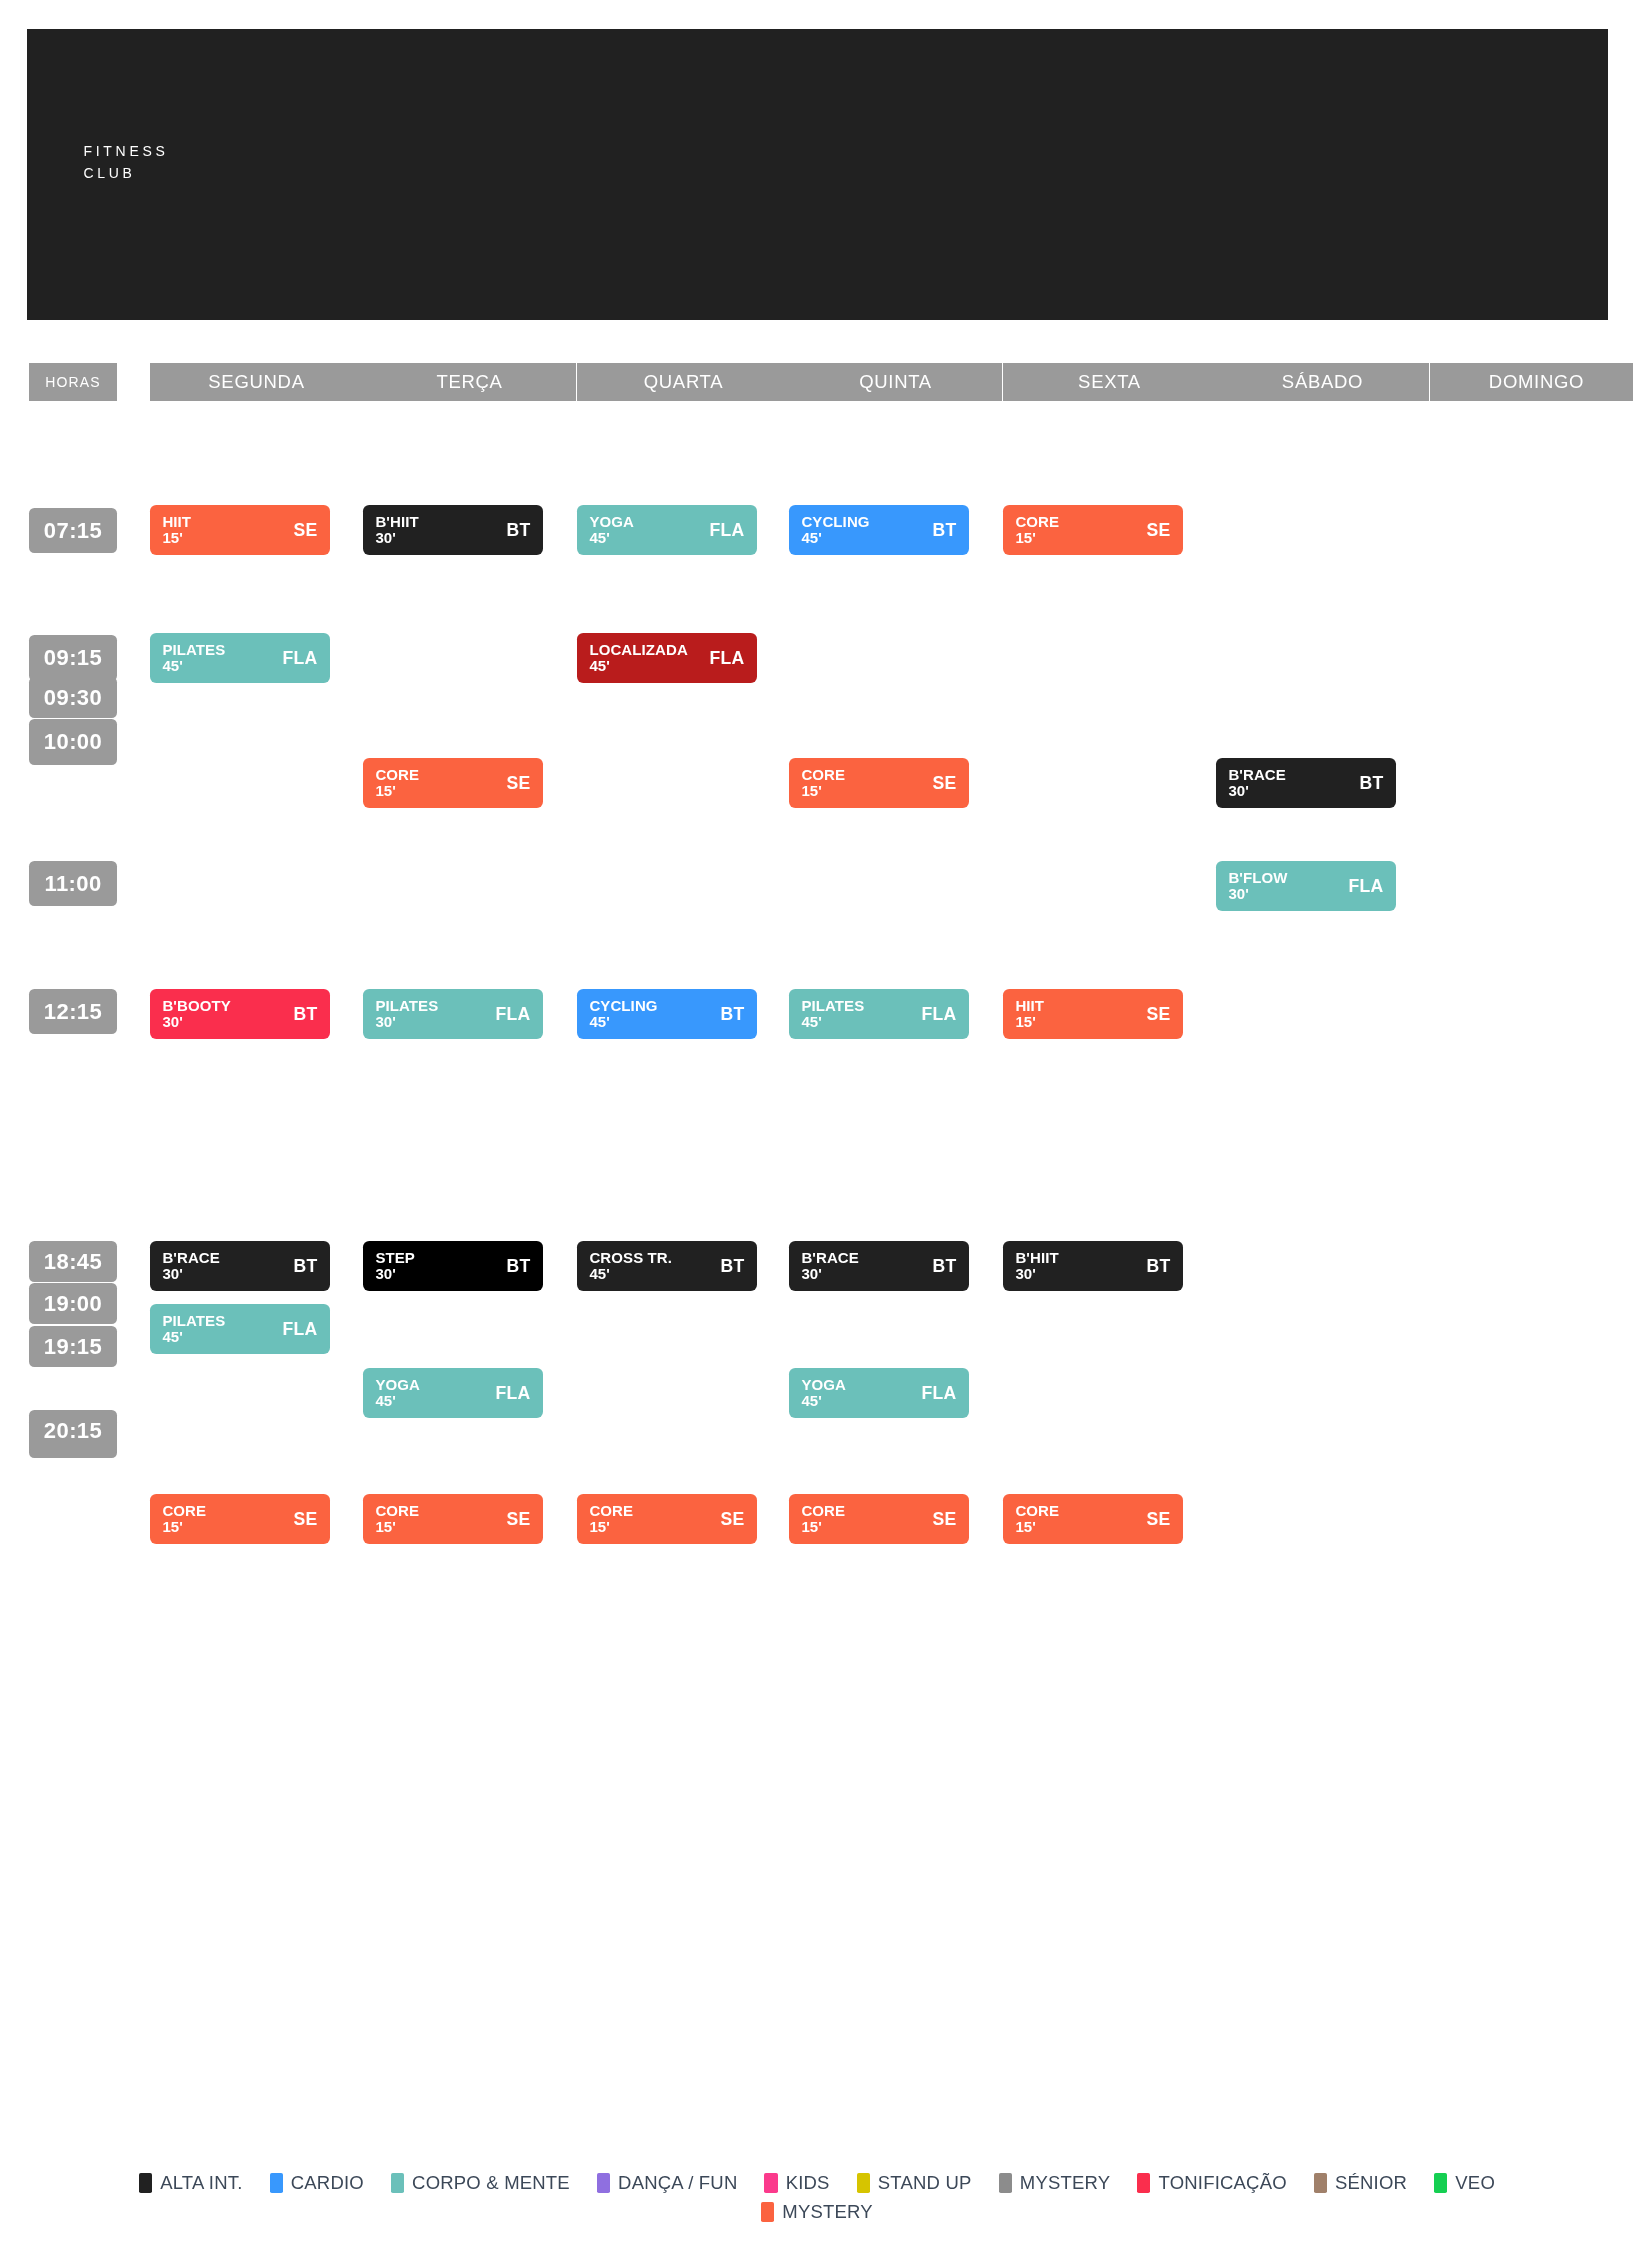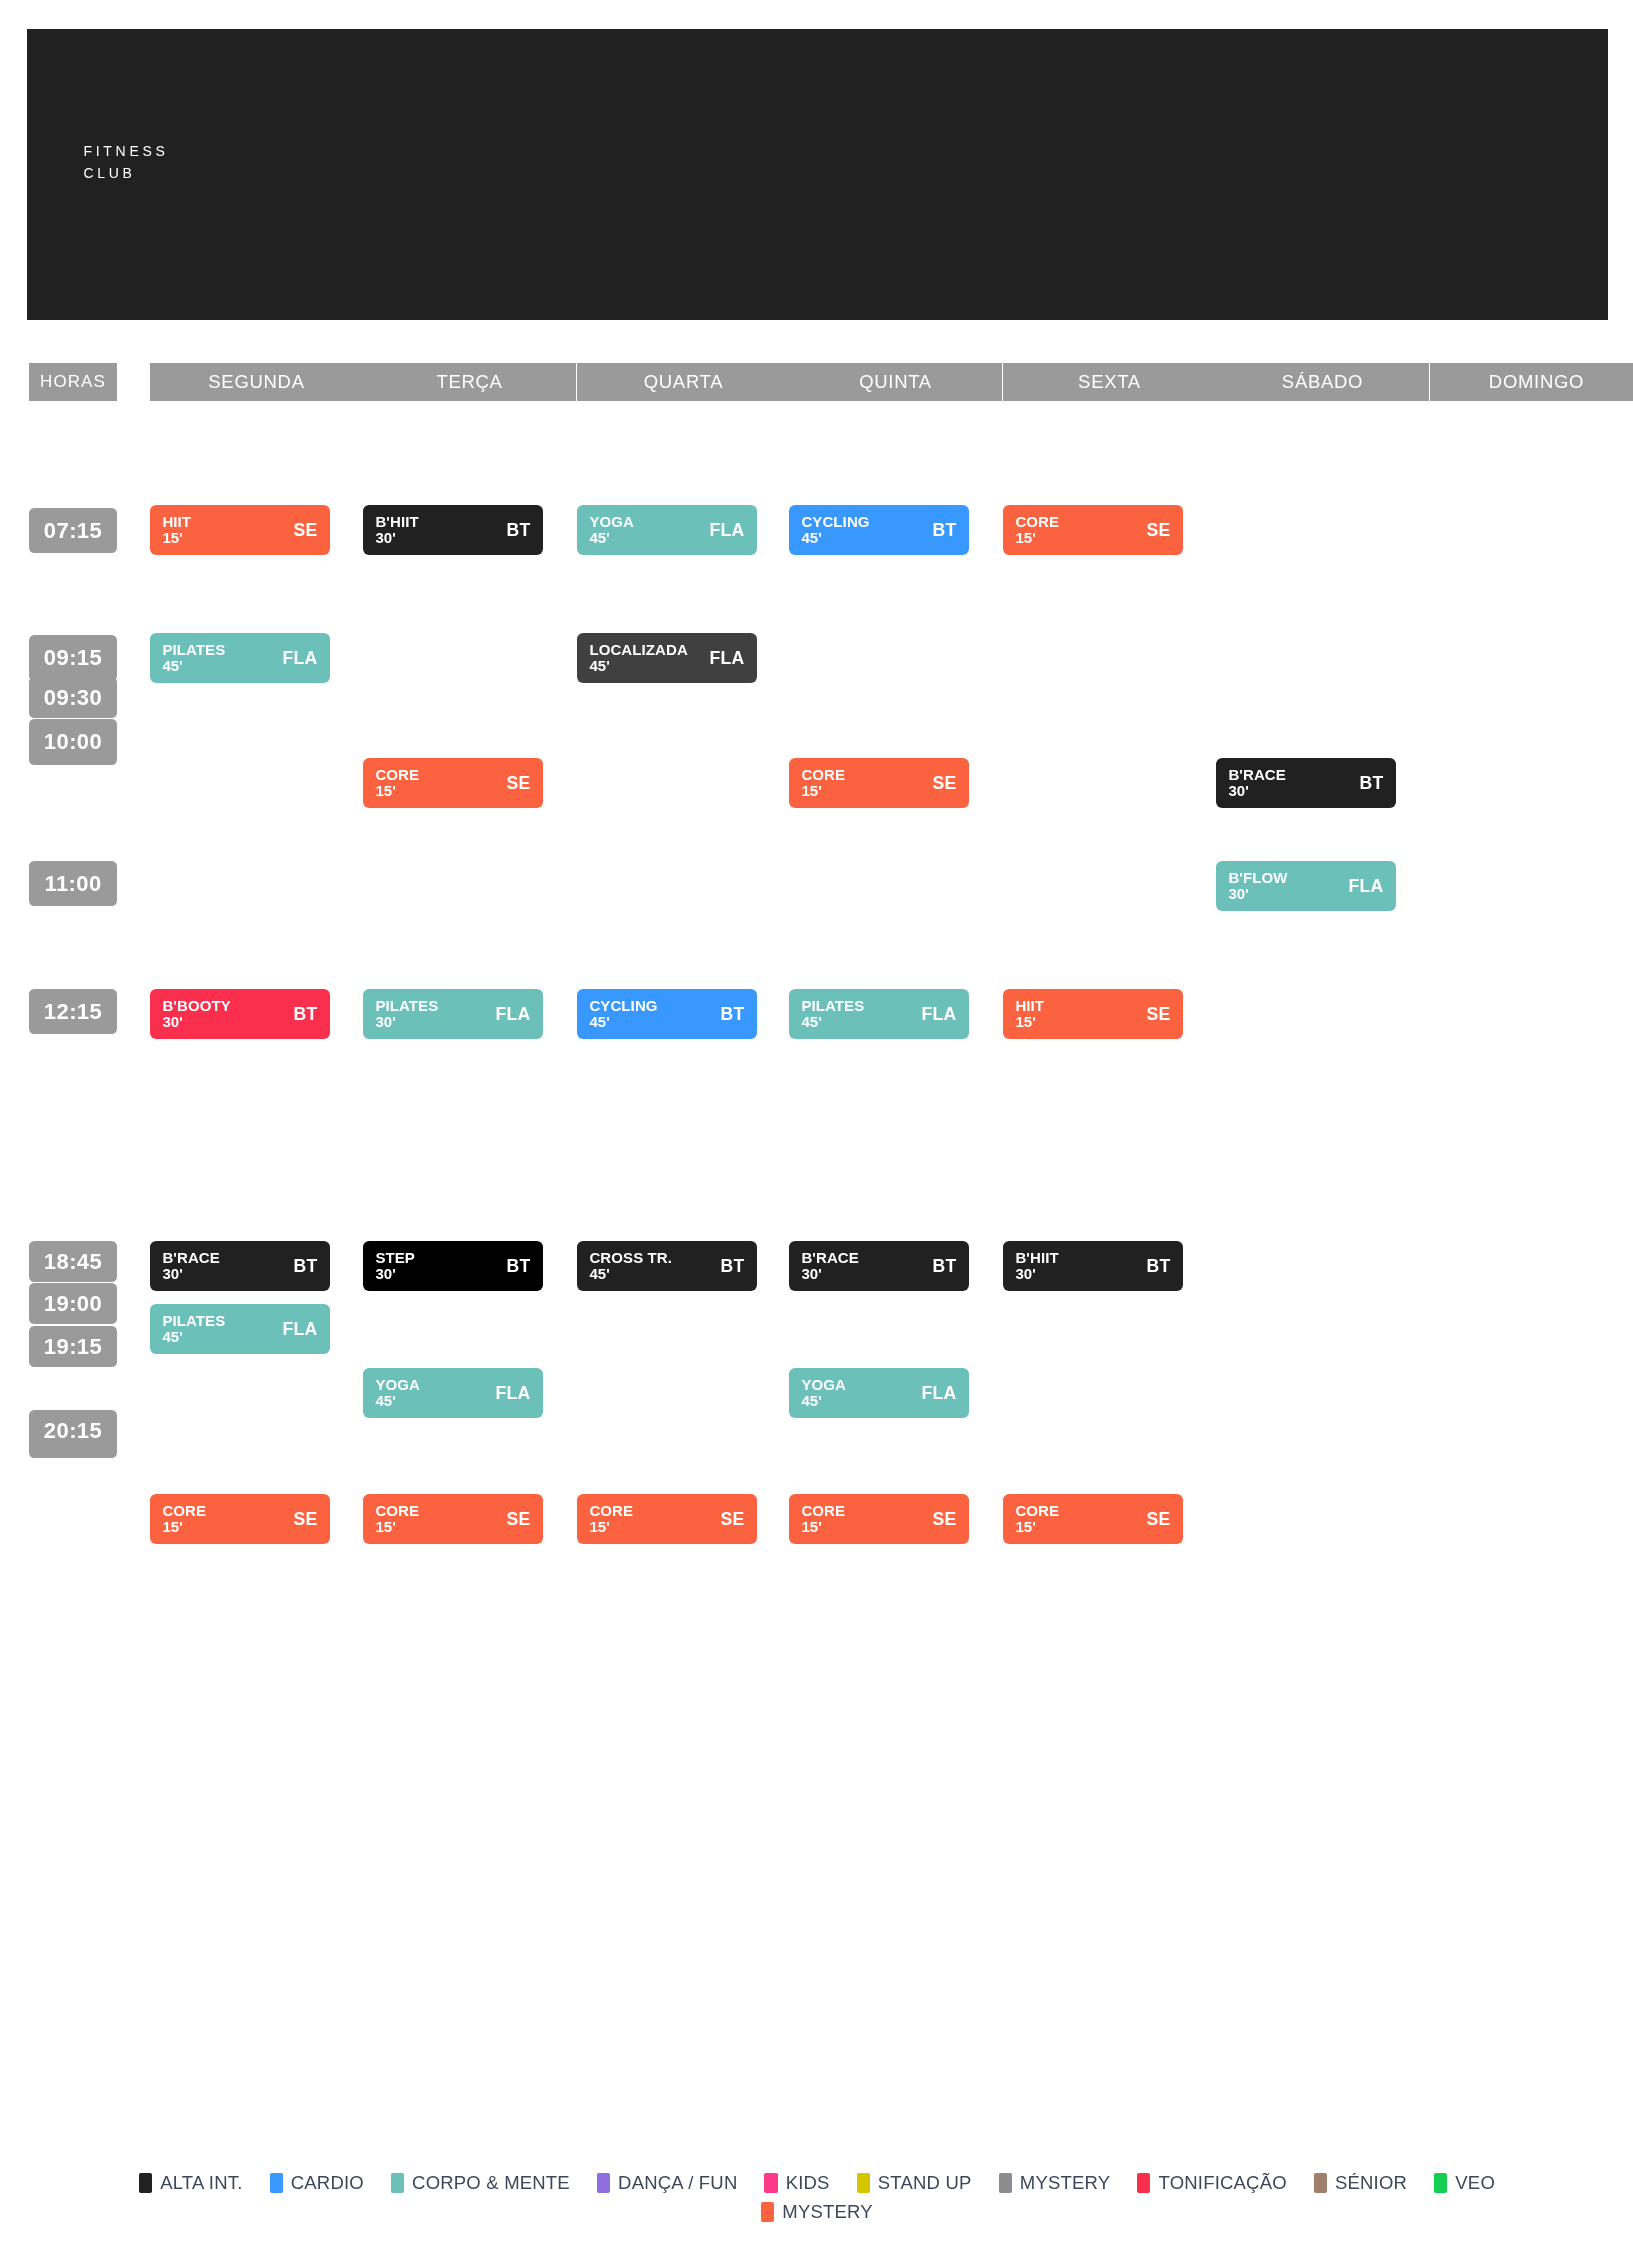--- a/index.html
+++ b/index.html
@@ -78,21 +78,21 @@
     background: #9a9a9a;
     color: #ffffff;
     font-size: 18.5px;
     letter-spacing: 0.7px;
     display: flex;
     align-items: center;
     justify-content: center;
     border-radius: 0;
   }
   .dayhead.hours {
-    font-size: 17px;
+    font-size: 14px;
     letter-spacing: 1.1px;
   }
 
   
   .timecell {
     position: absolute;
     width: 88px;
     background: #9a9a9a;
     color: #ffffff;
     font-size: 22px;
@@ -246,21 +246,21 @@
         </div>
         <div class="card-room">SE</div>
       </div>
       <div class="card" style="left: 121px; top: 232px; width: 180px; height: 50px; background: rgb(107, 192, 186);">
         <div class="card-left">
           <div class="card-title">PILATES</div>
           <div class="card-dur">45'</div>
         </div>
         <div class="card-room">FLA</div>
       </div>
-      <div class="card" style="left: 548px; top: 232px; width: 180px; height: 50px; background: #404040;">
+      <div class="card" style="left: 548px; top: 232px; width: 180px; height: 50px; background: #b91c1c;">
         <div class="card-left">
           <div class="card-title">LOCALIZADA</div>
           <div class="card-dur">45'</div>
         </div>
         <div class="card-room">FLA</div>
       </div>
       <div class="card" style="left: 334px; top: 357px; width: 180px; height: 50px; background: rgb(251, 99, 64);">
         <div class="card-left">
           <div class="card-title">CORE</div>
           <div class="card-dur">15'</div>

